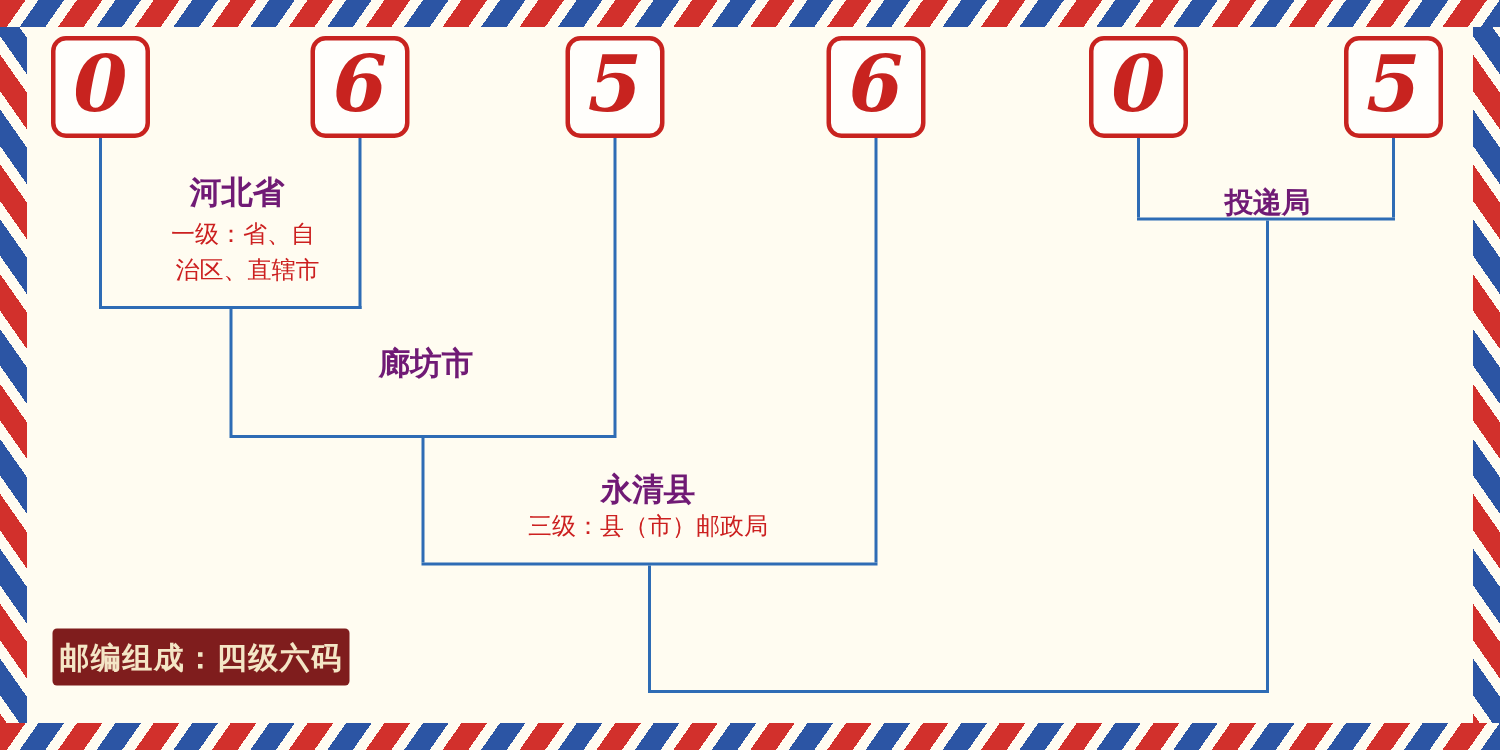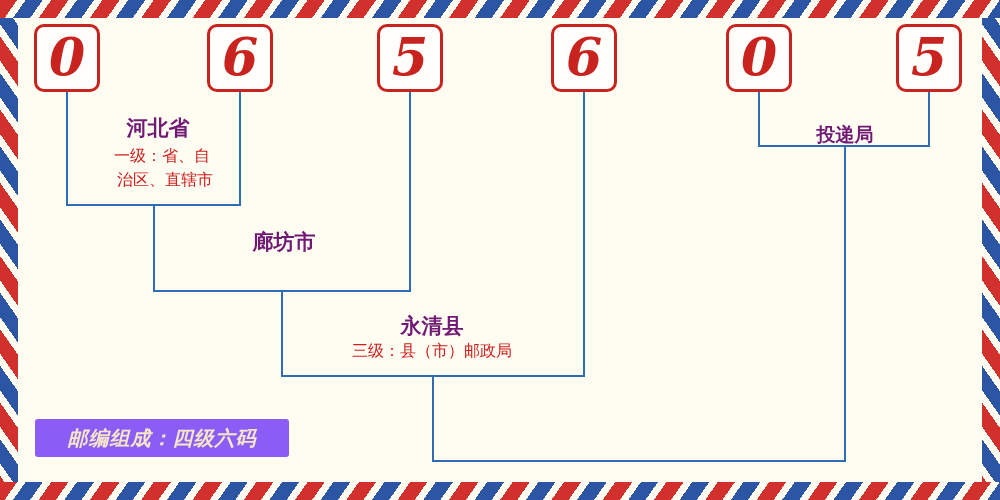--- a/index.html
+++ b/index.html
@@ -27,24 +27,24 @@
 
   
   .line { position:absolute; background:#2e6cb5; }
 
   
   .label { position:absolute; transform:translateX(-50%); white-space:nowrap; text-align:center; }
   .place { color:#701a75; font-weight:bold; font-size:21px; }
   .desc  { color:#cc2020; font-weight:normal; font-size:16px; }
 
   
-  .badge { position:absolute; left:35px; top:419px; width:254px; height:38px;
-    background:#8b5cf6; color:#f4e6c6; font-weight:bold; font-size:20px;
+  .badge { position:absolute; left:35px; top:419px; width:198px; height:38px;
+    background:#7f1d1d; color:#f4e6c6; font-weight:bold; font-size:20px;
     display:flex; align-items:center; justify-content:center;
-    border-radius:3px; letter-spacing:1px;font-style:italic; }
+    border-radius:3px; letter-spacing:1px; }
 </style>
 </head>
 <body>
 
 <div class="canvas">
 
   <div class="strip vband left"></div>
   <div class="strip vband right"></div>
   <div class="strip hband top"></div>
   <div class="strip hband bottom"></div>

